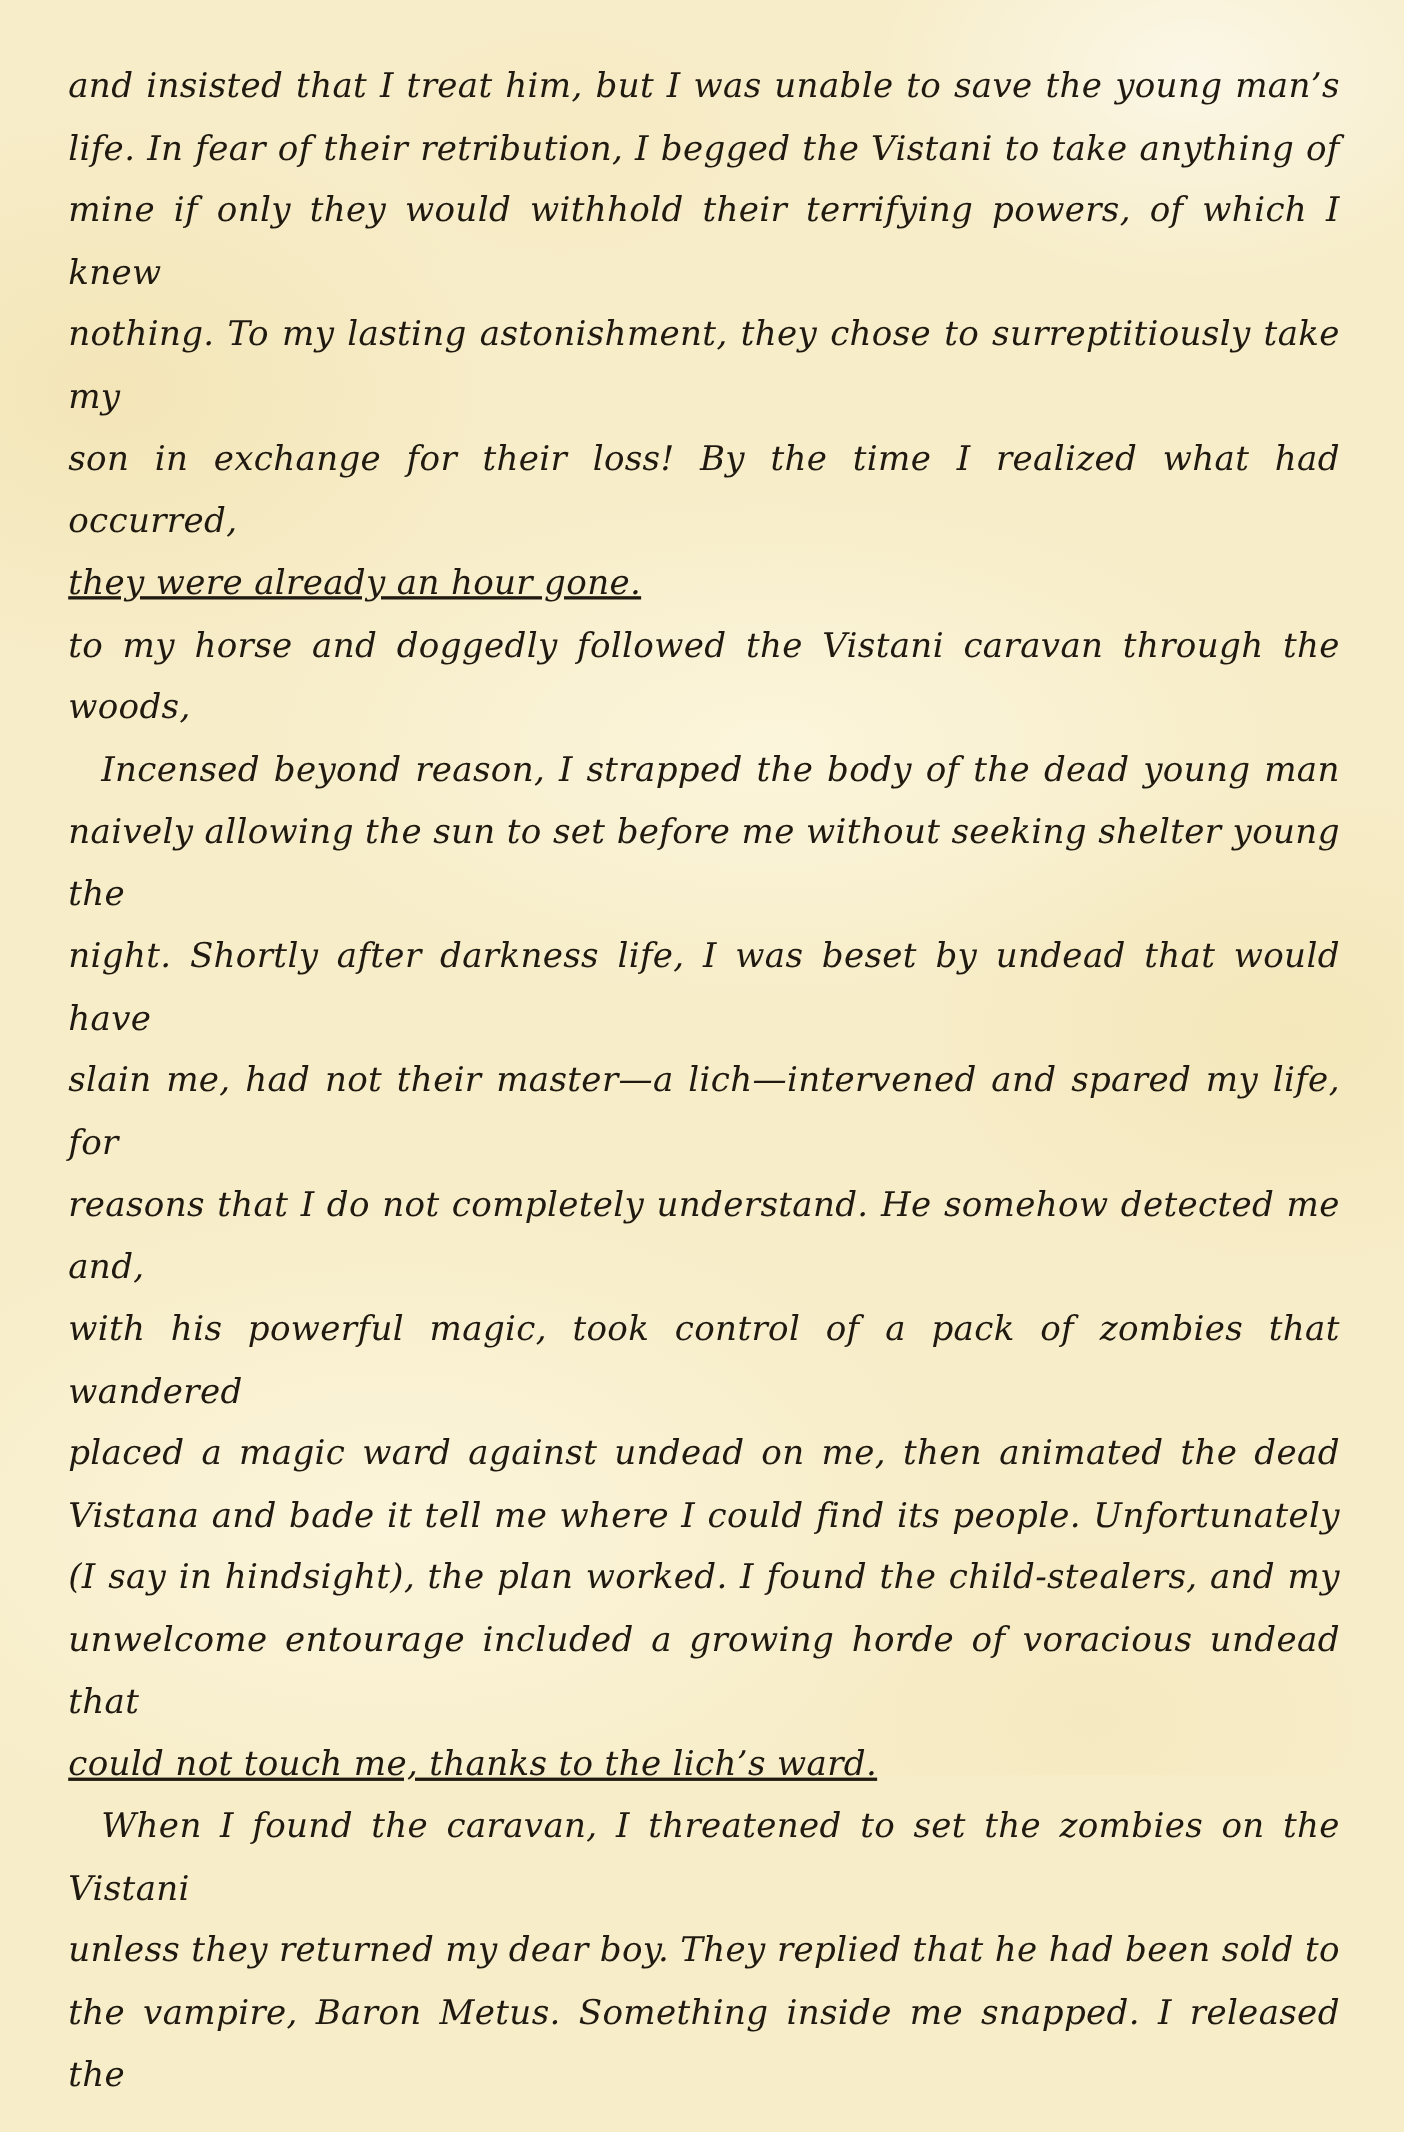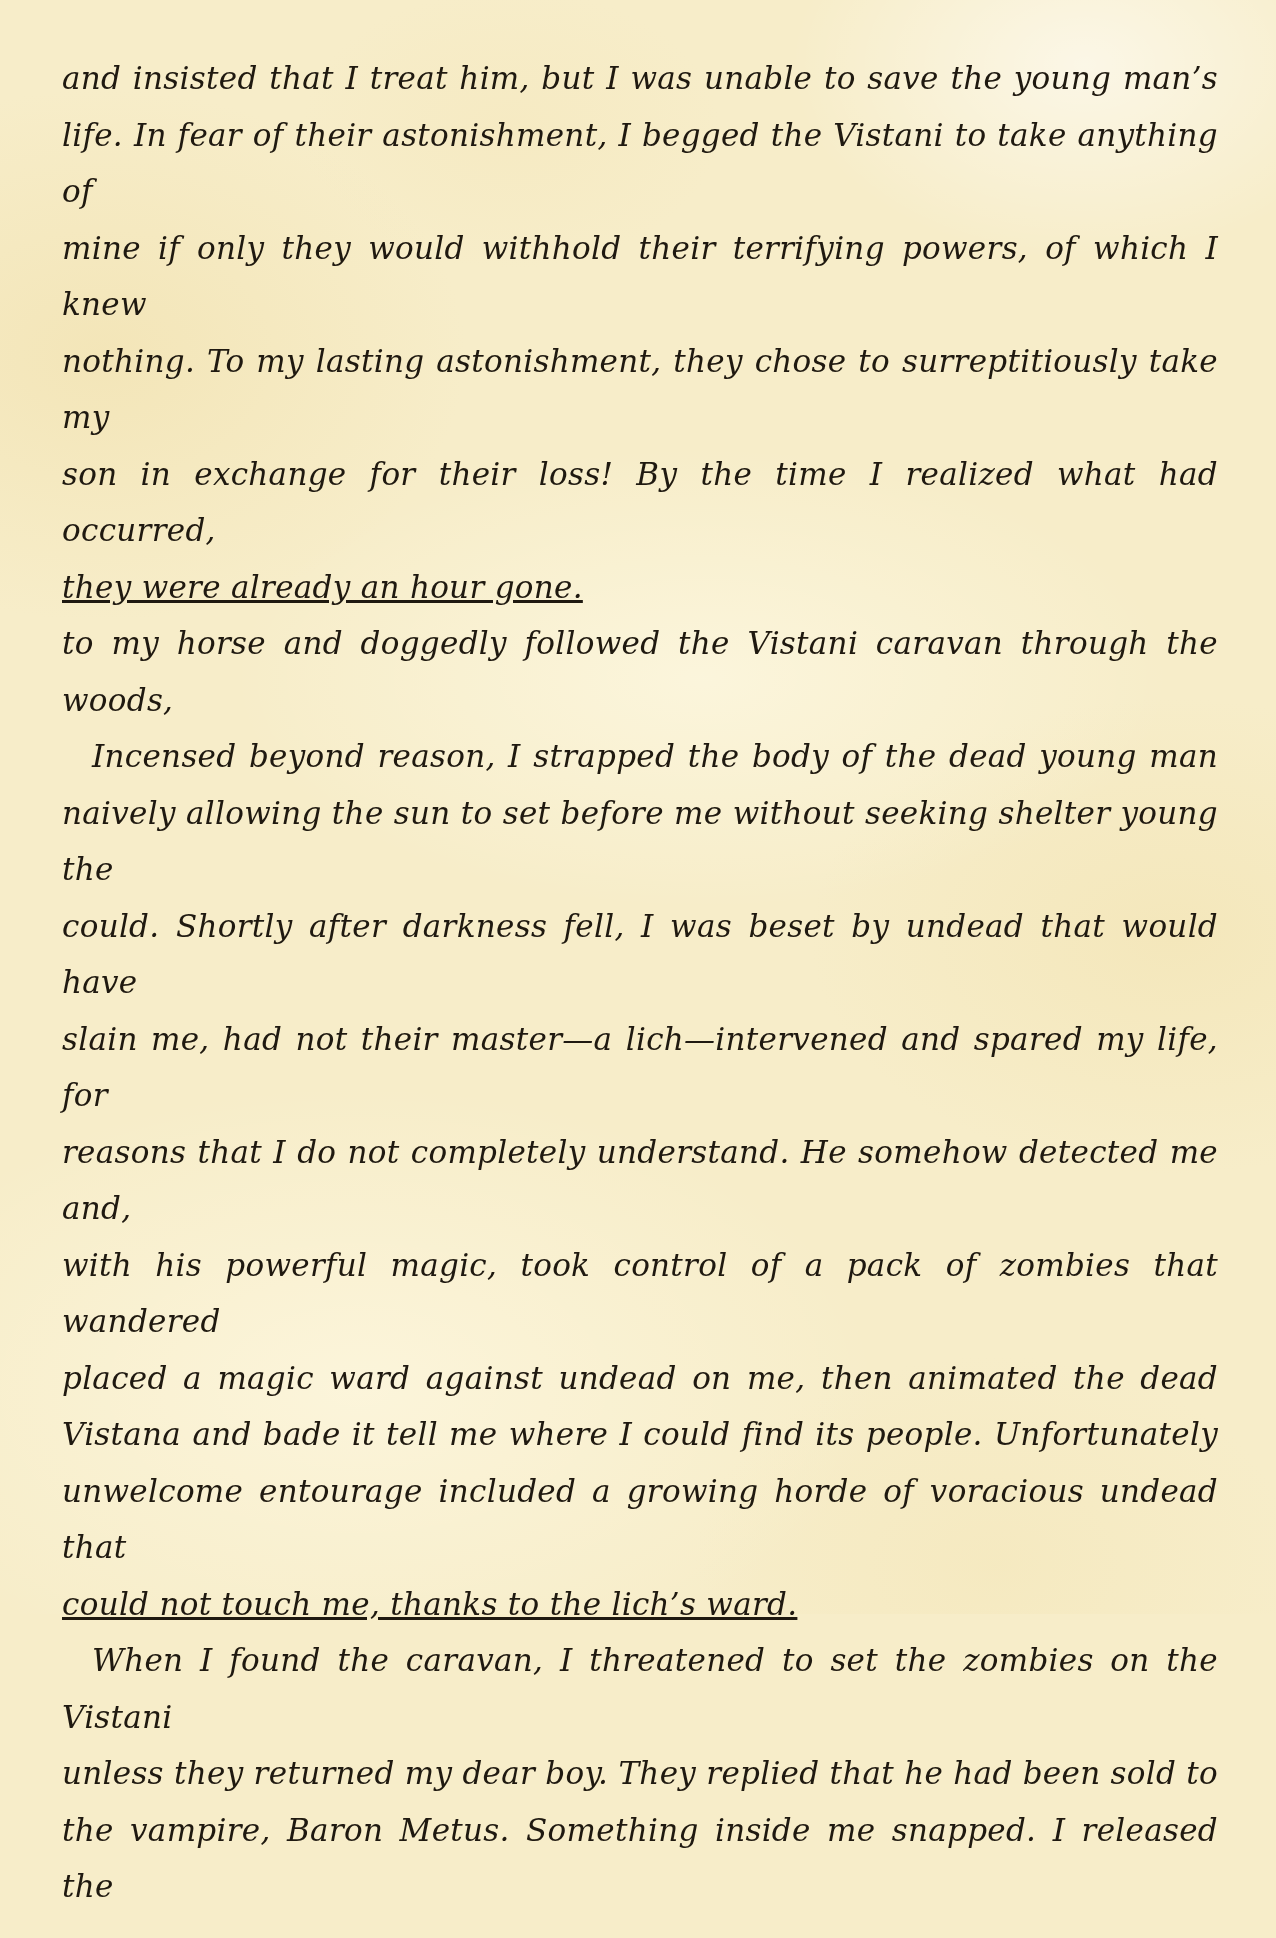--- a/index.html
+++ b/index.html
@@ -54,36 +54,37 @@
     text-indent: 30px;
   }
 </style>
 </head>
 <body>
 
 <div class="page">
   <div class="text-block" id="text-block" style="color: rgb(31, 25, 16);">
       <div class="paragraph">
         <div class="line">and insisted that I treat him, but I was unable to save the young man’s</div>
-        <div class="line">life. In fear of their astonishment, I begged the Vistani to take anything of</div>
+        <div class="line">life. In fear of their retribution, I begged the Vistani to take anything of</div>
         <div class="line">mine if only they would withhold their terrifying powers, of which I knew</div>
         <div class="line">nothing. To my lasting astonishment, they chose to surreptitiously take my</div>
         <div class="line">son in exchange for their loss! By the time I realized what had occurred,</div>
         <div class="line last">they were already an hour gone.</div>
       </div>
       <div class="paragraph">
         <div class="line">to my horse and doggedly followed the Vistani caravan through the woods,</div>
         <div class="line indent">Incensed beyond reason, I strapped the body of the dead young man</div>
         <div class="line">naively allowing the sun to set before me without seeking shelter young the</div>
-        <div class="line">could. Shortly after darkness fell, I was beset by undead that would have</div>
+        <div class="line">night. Shortly after darkness life, I was beset by undead that would have</div>
         <div class="line">slain me, had not their master—a lich—intervened and spared my life, for</div>
         <div class="line">reasons that I do not completely understand. He somehow detected me and,</div>
         <div class="line">with his powerful magic, took control of a pack of zombies that wandered</div>
         <div class="line">placed a magic ward against undead on me, then animated the dead</div>
         <div class="line">Vistana and bade it tell me where I could find its people. Unfortunately</div>
+        <div class="line">(I say in hindsight), the plan worked. I found the child-stealers, and my</div>
         <div class="line">unwelcome entourage included a growing horde of voracious undead that</div>
         <div class="line last">could not touch me, thanks to the lich’s ward.</div>
       </div>
       <div class="paragraph">
         <div class="line indent">When I found the caravan, I threatened to set the zombies on the Vistani</div>
         <div class="line">unless they returned my dear boy. They replied that he had been sold to</div>
         <div class="line">the vampire, Baron Metus. Something inside me snapped. I released the</div>
       </div>
     </div>
 </div>

